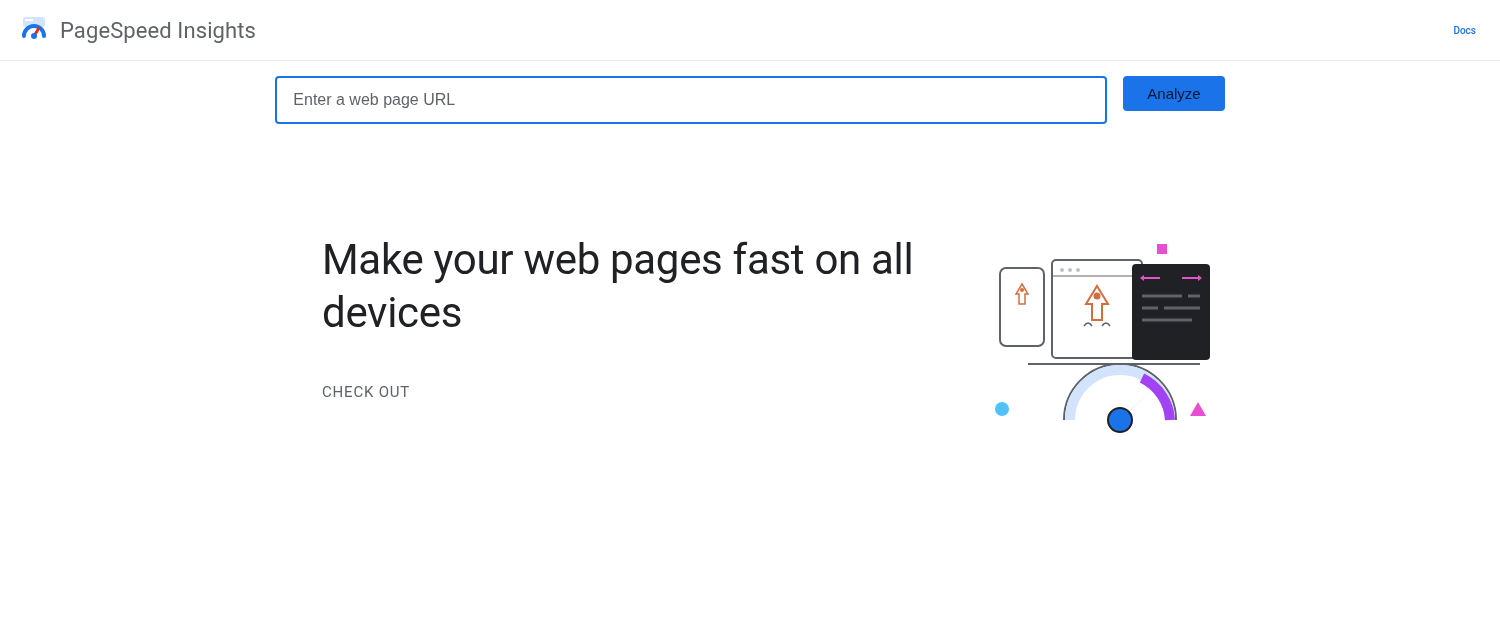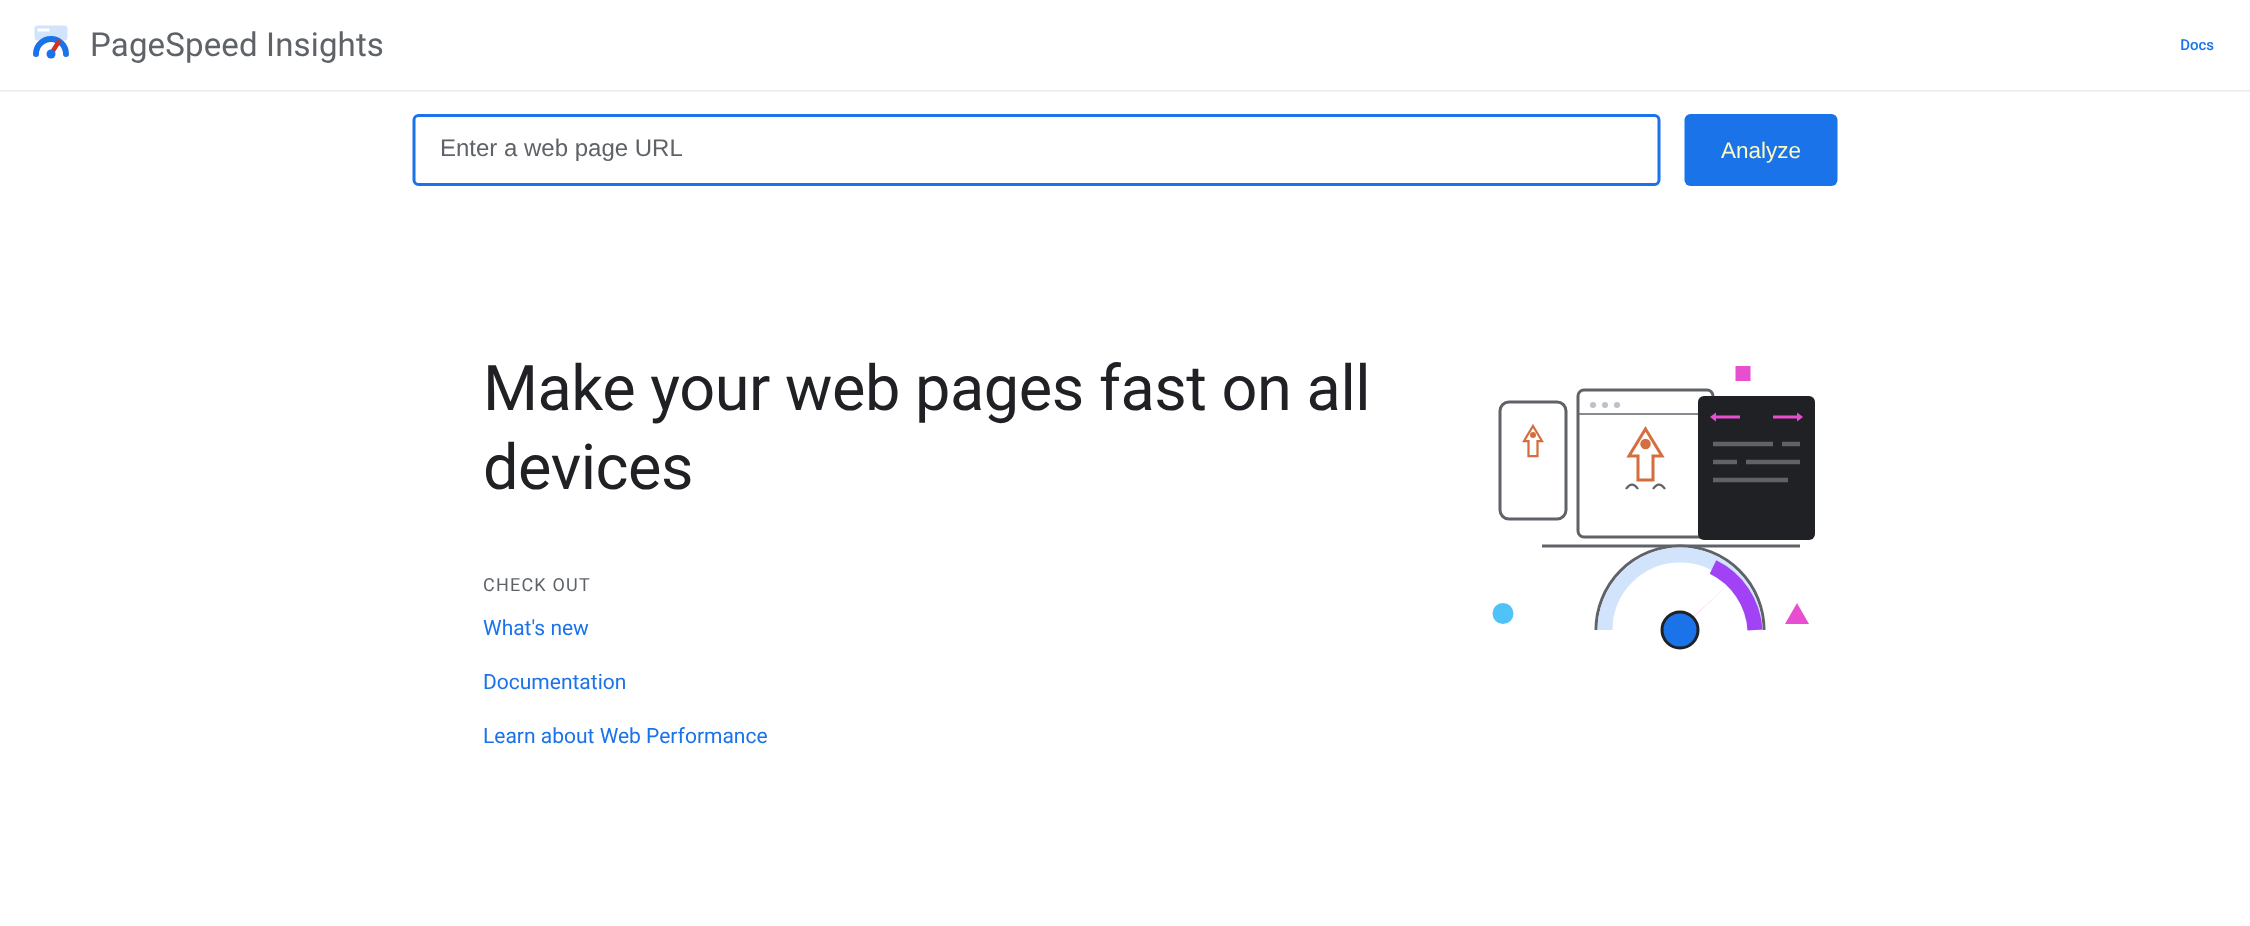--- a/index.html
+++ b/index.html
@@ -53,24 +53,24 @@
     height: 48px;
     border: 2px solid #1a73e8;
     border-radius: 4px;
     font-size: 16px;
     padding: 12px 16px;
     outline: none;
     color: #202124;
   }
   .url-input::placeholder { color: #5f6368; }
   .analyze-btn {
-    height: 48px;
+    height: 35px;
     padding: 0 24px;
     background: #1a73e8;
-    color: #fef9c3;
+    color: #0f172a;
     border: none;
     border-radius: 4px;
     font-size: 15px;
     font-weight: 500;
     cursor: pointer;
   }
 
   
   .hero {
     display: flex;
@@ -87,21 +87,21 @@
   .hero-left { max-width: 640px; }
   .headline {
     font-size: 42px;
     font-weight: 400;
     color: #202124;
     line-height: 1.25;
     letter-spacing: -0.3px;
   }
   .checkout-label {
     margin-top: 44px;
-    font-size: 12px;
+    font-size: 15px;
     letter-spacing: 0.8px;
     color: #5f6368;
   }
   .links { margin-top: 14px; }
   .links a {
     display: block;
     color: #1a73e8;
     font-size: 14px;
     text-decoration: none;
     margin-bottom: 20px;
@@ -132,25 +132,20 @@
 <div class="search-row">
   <input type="text" class="url-input" placeholder="Enter a web page URL" style="">
   <button class="analyze-btn">Analyze</button>
 </div>
 
 <section class="hero">
   <div class="hero-inner">
     <div class="hero-left">
       <h1 class="headline">Make your web pages fast on all devices</h1>
       <div class="checkout-label">CHECK OUT</div>
-      <div class="links">
-        <a>What's new</a>
-        <a>Documentation</a>
-        <a>Learn about Web Performance</a>
-      </div>
     </div>
 
     <div class="hero-art">
       <svg width="240" height="210" viewBox="0 0 240 210">
 
         <rect x="175" y="10" width="10" height="10" fill="#e84fd0"></rect>
         <circle cx="20" cy="175" r="7" fill="#4fc3f7"></circle>
         <polygon points="208,182 216,168 224,182" fill="#e84fd0"></polygon>
 
         <rect x="18" y="34" width="44" height="78" rx="6" fill="#fff" stroke="#5f6368" stroke-width="2"></rect>

